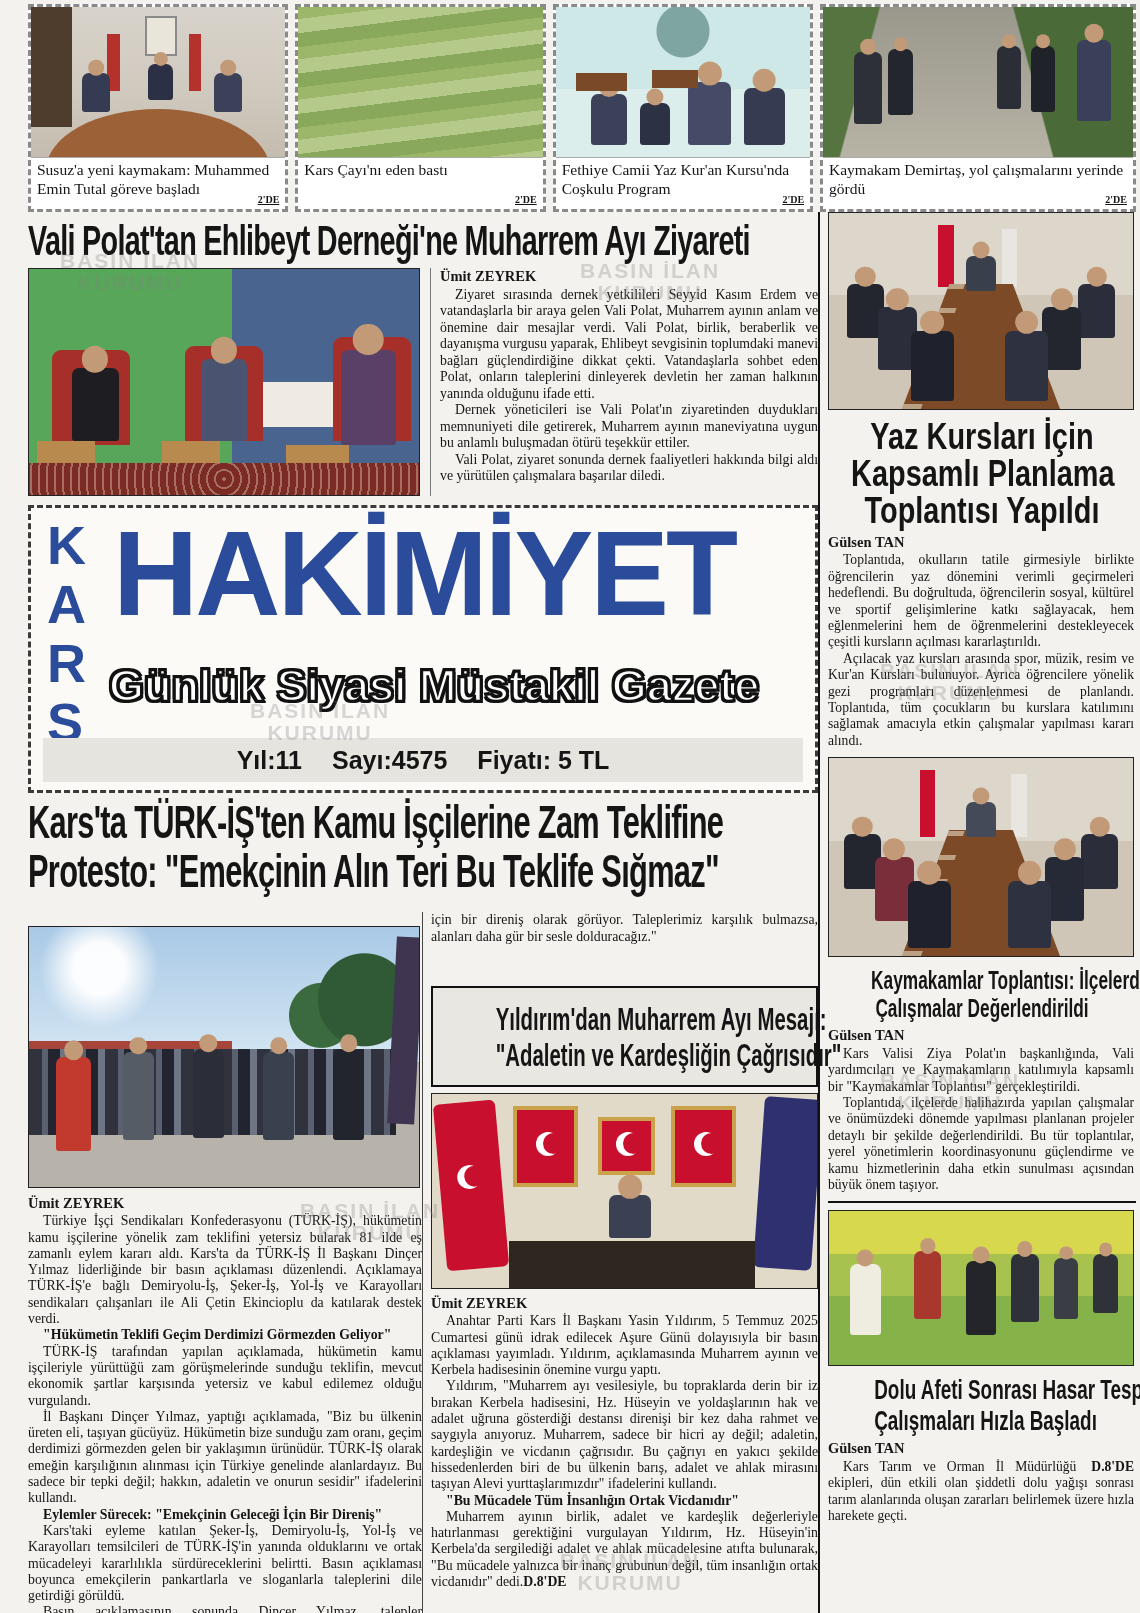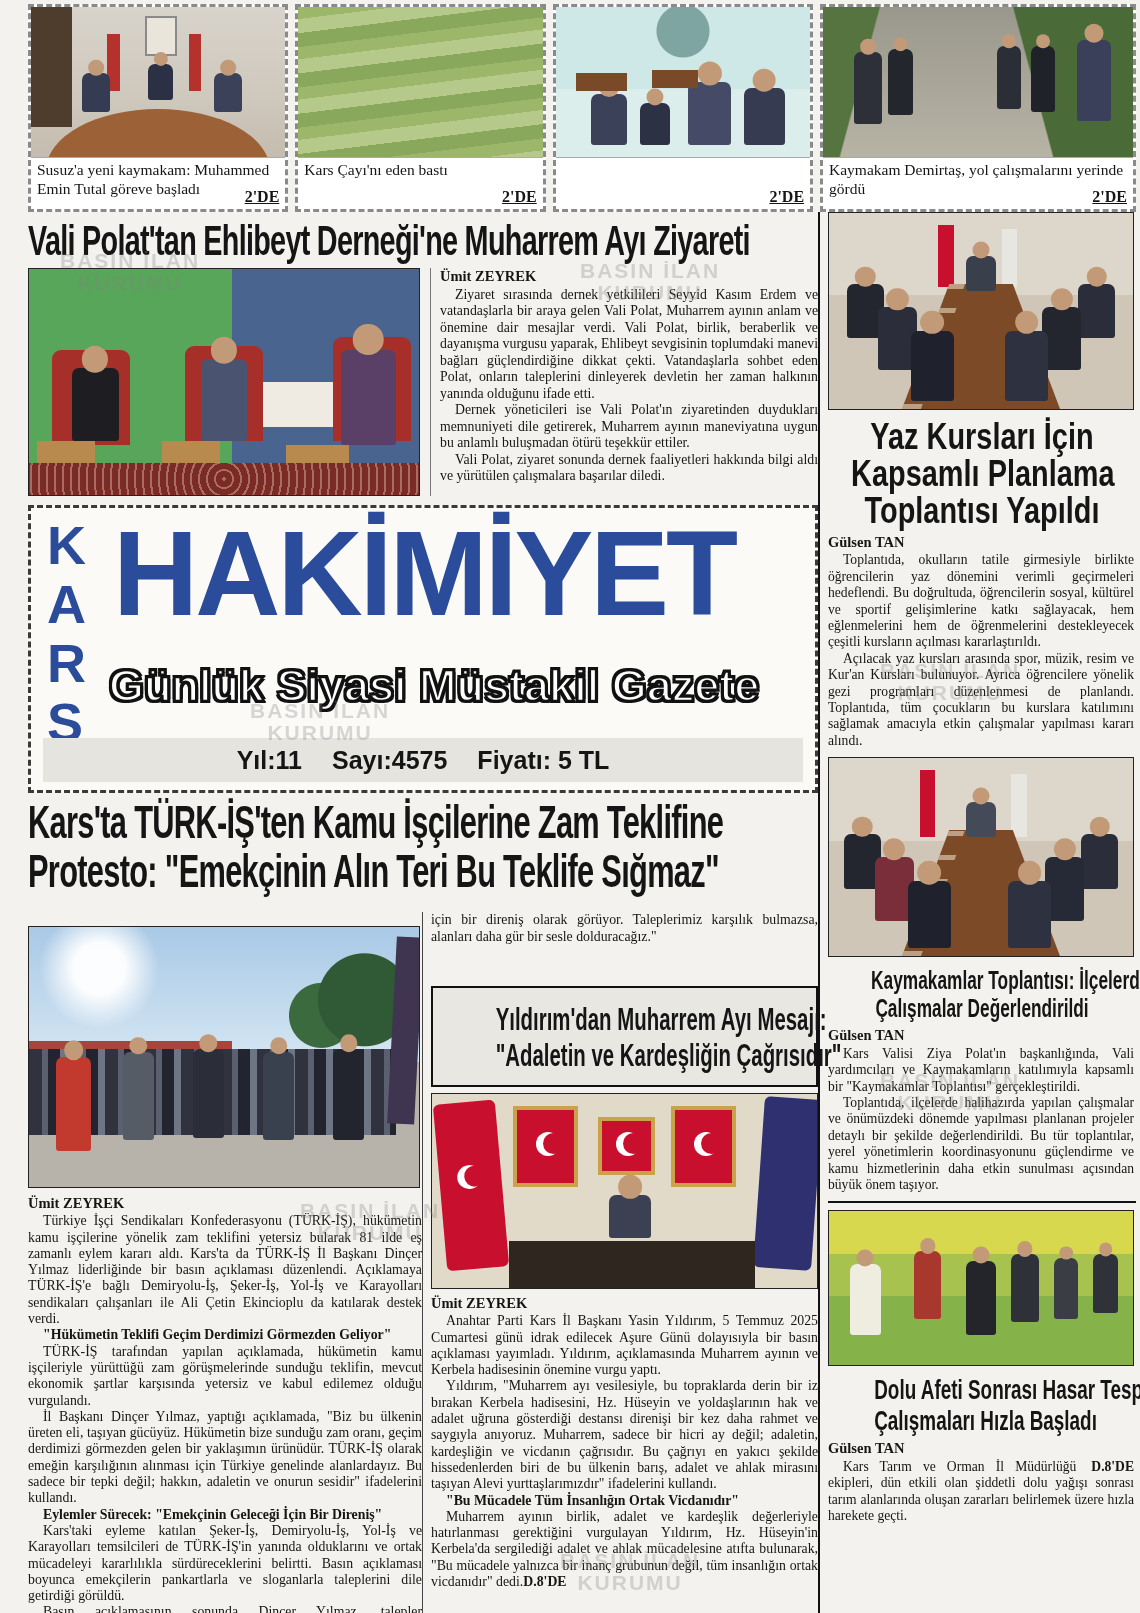--- a/index.html
+++ b/index.html
@@ -7,21 +7,21 @@
         overflow:hidden;font-family:"Liberation Serif",serif;color:#151515;}
   
   .wm{position:absolute;display:flex;flex-direction:column;align-items:center;
       font-family:"Liberation Sans",sans-serif;font-weight:bold;font-size:21px;
       line-height:1.05;color:rgba(130,130,130,.30);letter-spacing:2px;pointer-events:none;z-index:5;}
   
   .topstrip{position:absolute;left:28px;top:4px;width:1108px;height:208px;display:flex;gap:7px;z-index:2;}
   .topbox{border:3px dashed #8a8a8a;background:#fff;display:flex;flex-direction:column;box-sizing:border-box;}
   .topbox .tphoto{flex:1;position:relative;overflow:hidden;border-bottom:1px solid #aaa;}
   .topcap{position:relative;padding:3px 6px 4px;font-size:15.5px;line-height:1.2;min-height:44px;background:#fff;}
-  .pref{position:absolute;right:6px;bottom:3px;font-weight:bold;text-decoration:underline;font-size:16px;}
+  .pref{position:absolute;right:6px;bottom:3px;font-weight:bold;text-decoration:underline;font-size:10px;}
   
   .person{position:absolute;border-radius:7px 7px 3px 3px;background:var(--c,#2b2e3a);}
   .person::before{content:"";position:absolute;left:50%;top:0;transform:translate(-50%,-85%);
       width:56%;aspect-ratio:1/1;border-radius:50%;background:var(--h,#c39a77);}
   .shape{position:absolute;}
   .cres{position:absolute;width:24px;height:24px;border-radius:50%;background:#fff;}
   .cres::after{content:"";position:absolute;left:7px;top:1px;width:21px;height:21px;border-radius:50%;background:var(--fc,#c8102e);}
   
   .ph-b1{background:linear-gradient(#d8d3cb,#cfc8bd 60%,#c4bcae);}
   .ph-b2{background:repeating-linear-gradient(173deg,#9db76a 0 12px,#b5c98a 12px 26px,#8aa85c 26px 40px),
@@ -162,20 +162,21 @@
     <div class="topbox" style="width:262px">
       <div class="tphoto ph-b3">
         <div class="person" style="left:14%;top:58%;width:14%;height:34%;--c:#3c415a;"></div>
         <div class="person" style="left:33%;top:64%;width:12%;height:28%;--c:#2c3144;"></div>
         <div class="person" style="left:52%;top:50%;width:17%;height:42%;--c:#454b66;"></div>
         <div class="person" style="left:74%;top:54%;width:16%;height:38%;--c:#363b52;"></div>
         <div class="shape" style="left:8%;top:44%;width:20%;height:12%;background:#7a4a28;"></div>
         <div class="shape" style="left:38%;top:42%;width:18%;height:12%;background:#7a4a28;"></div>
       </div>
       <div class="topcap">
+        <span>Fethiye Camii Yaz Kur'an Kursu'nda Coşkulu Program</span>
         <span class="pref">2'DE</span>
       </div>
     </div>
 
     <div class="topbox" style="width:318px">
       <div class="tphoto ph-b4">
         <div class="person" style="left:10%;top:30%;width:9%;height:48%;--c:#2d3038;"></div>
         <div class="person" style="left:21%;top:28%;width:8%;height:44%;--c:#23262c;"></div>
         <div class="person" style="left:56%;top:26%;width:8%;height:42%;--c:#2b2e36;"></div>
         <div class="person" style="left:67%;top:26%;width:8%;height:44%;--c:#1f2228;"></div>

